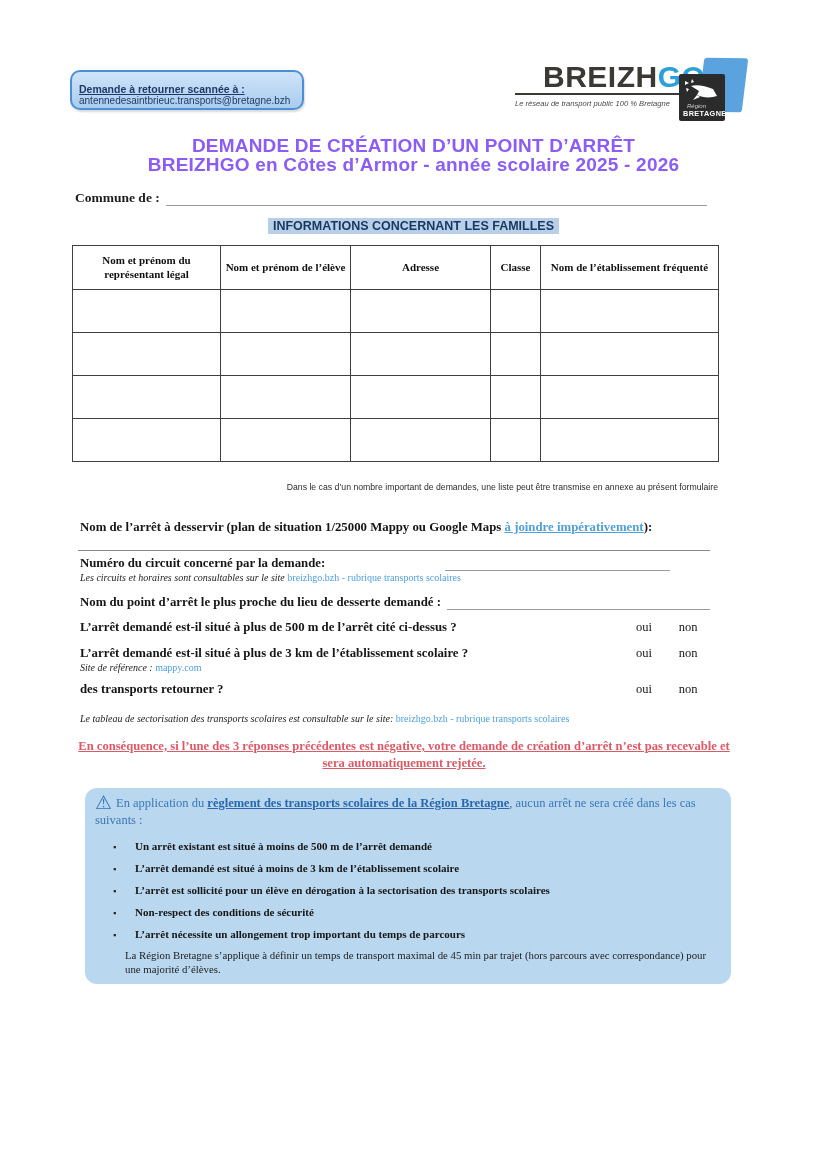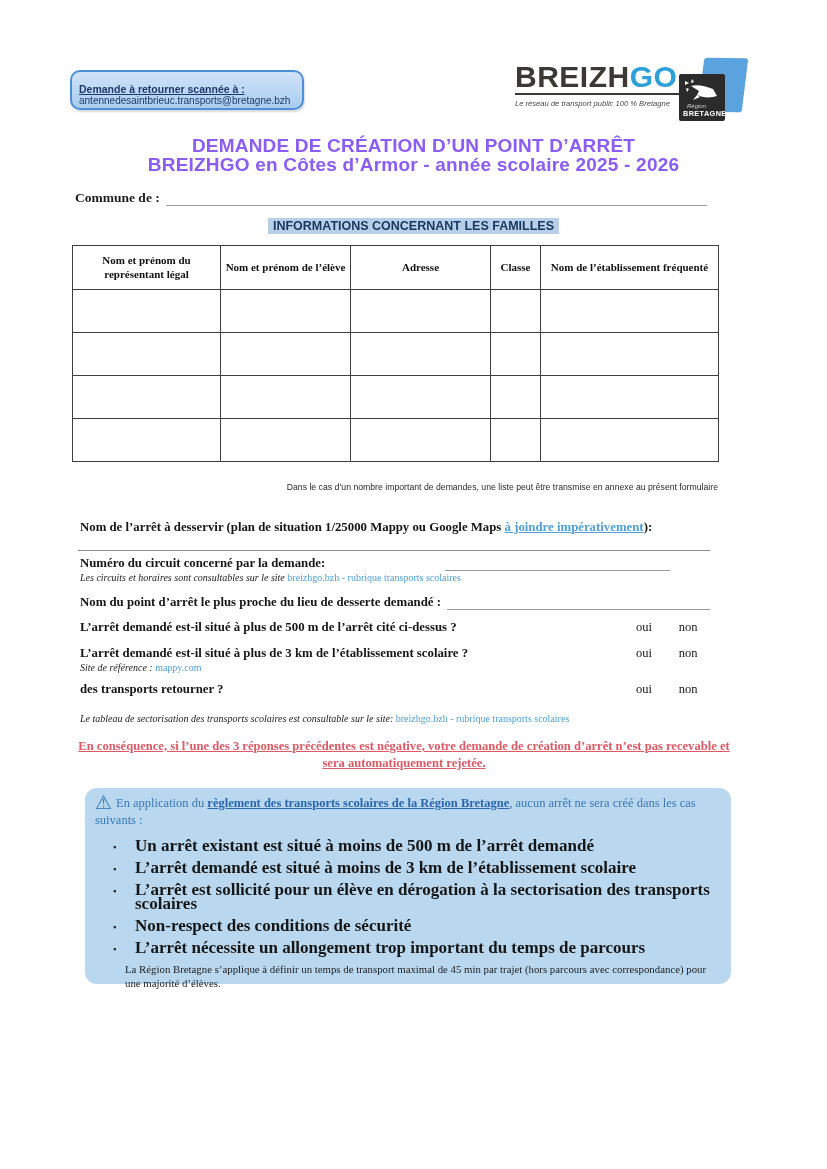--- a/index.html
+++ b/index.html
@@ -17,21 +17,21 @@
     border:2px solid #4d8fd6; border-radius:10px;
     padding:4px 7px; font-family:"Liberation Sans", sans-serif;
     color:#1f3a68; box-shadow:1px 2px 2px rgba(0,0,0,.15);
   }
   .return-box .l1 { font-size:10.5px; font-weight:bold; text-decoration:underline;margin-top:7px; }
   .return-box .l2 { font-size:10px; }
 
   
   .logo-block { position:absolute; left:515px; top:62px; width:175px; font-family:"Liberation Sans", sans-serif; }
   .brand { font-size:30px; font-weight:800; letter-spacing:.5px; line-height:30px; }
-  .brand .dark { color:#3c3833; }
+  .brand .dark { color:#3c3833;margin-left:28px; }
   .brand .blue { color:#2da0da; }
   .brand-rule { border-top:2px solid #3c3833; margin-top:1px; width:172px; }
   .tagline { font-size:7.6px; font-style:italic; color:#4a4a4a; margin-top:4px; white-space:nowrap; }
 
   .blue-shape {
     position:absolute; left:701px; top:58px; width:44px; height:54px;
     background:#5ba3df; transform:skewX(-6deg) rotate(1deg); border-radius:3px;
   }
   .region-logo { position:absolute; left:679px; top:74px; width:46px; height:47px; }
 
@@ -93,21 +93,21 @@
   .rules-box {
     position:absolute; top:788px; left:85px; width:646px; height:196px;
     background:#b9d7ee; border-radius:12px; padding:6px 14px 6px 10px;
   }
   .rules-intro { font-size:12.5px; color:#3b78b5; line-height:17px; }
   .rules-intro .warn-ico { font-size:19px; color:#2e74b5; vertical-align:-2px; margin-right:4px; font-family:"DejaVu Sans", sans-serif; }
   .rules-intro .rlink { color:#2a67ad; font-weight:bold; text-decoration:underline; }
   .rules-list { list-style:none; margin:10px 0 0 18px; }
   .rules-list li {
     position:relative; padding-left:22px; margin-bottom:8px;
-    font-weight:bold; font-size:17px; color:#161616; line-height:14px;
+    font-weight:bold; font-size:11px; color:#161616; line-height:14px;
   }
   .rules-list li::before { content:"▪"; position:absolute; left:0; top:1px; font-size:9px; color:#222; }
   .rules-footer { margin-top:8px; font-size:10.8px; color:#1d1d1d; line-height:13.5px;margin-left:30px; }
 </style>
 </head>
 <body>
 
 <div class="page">
 
   <div class="return-box">

